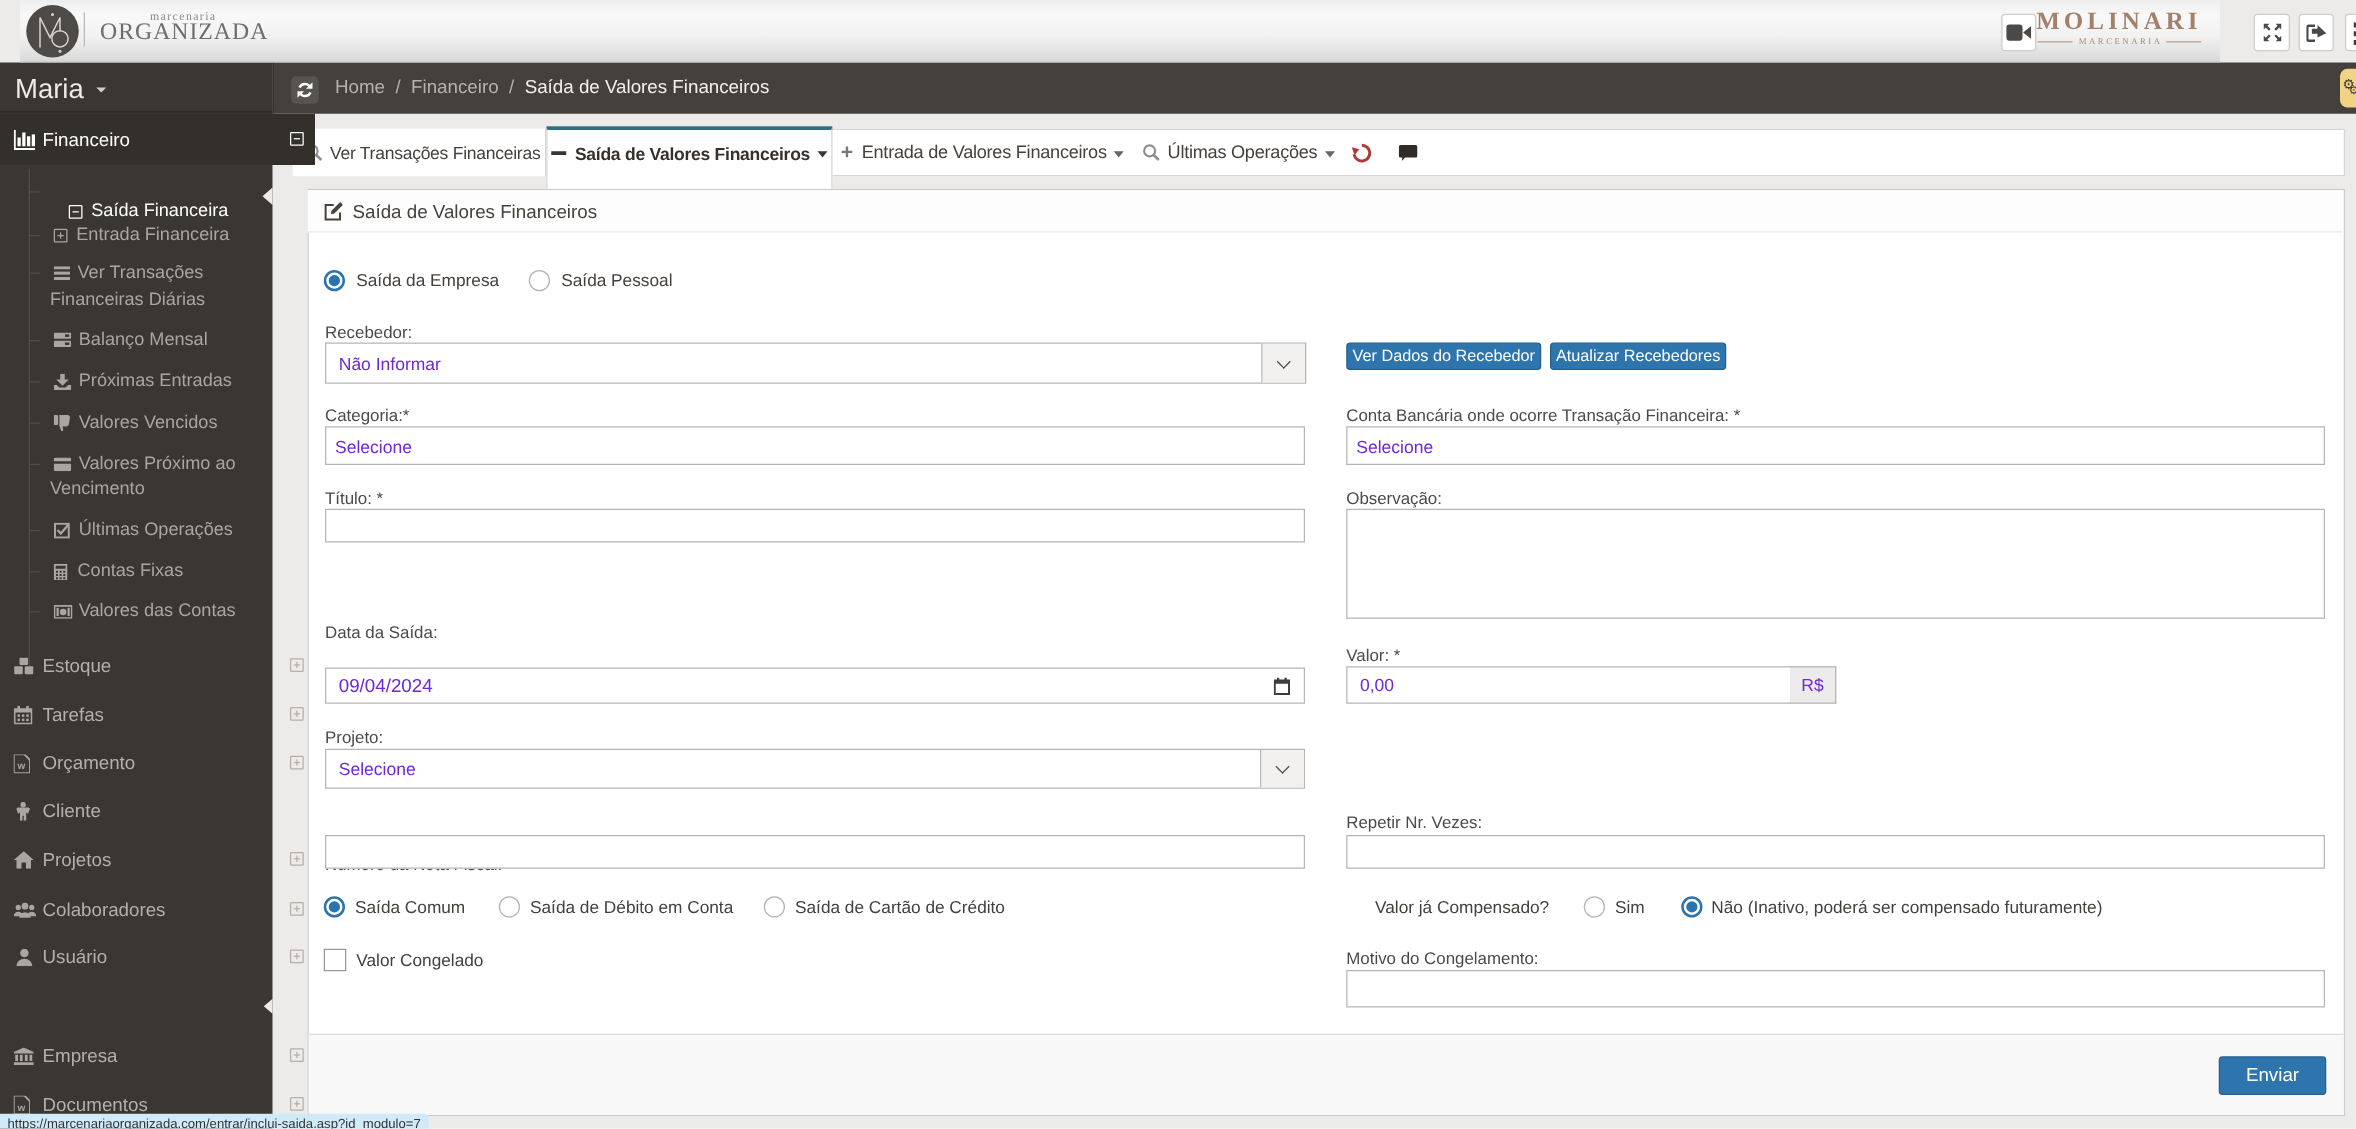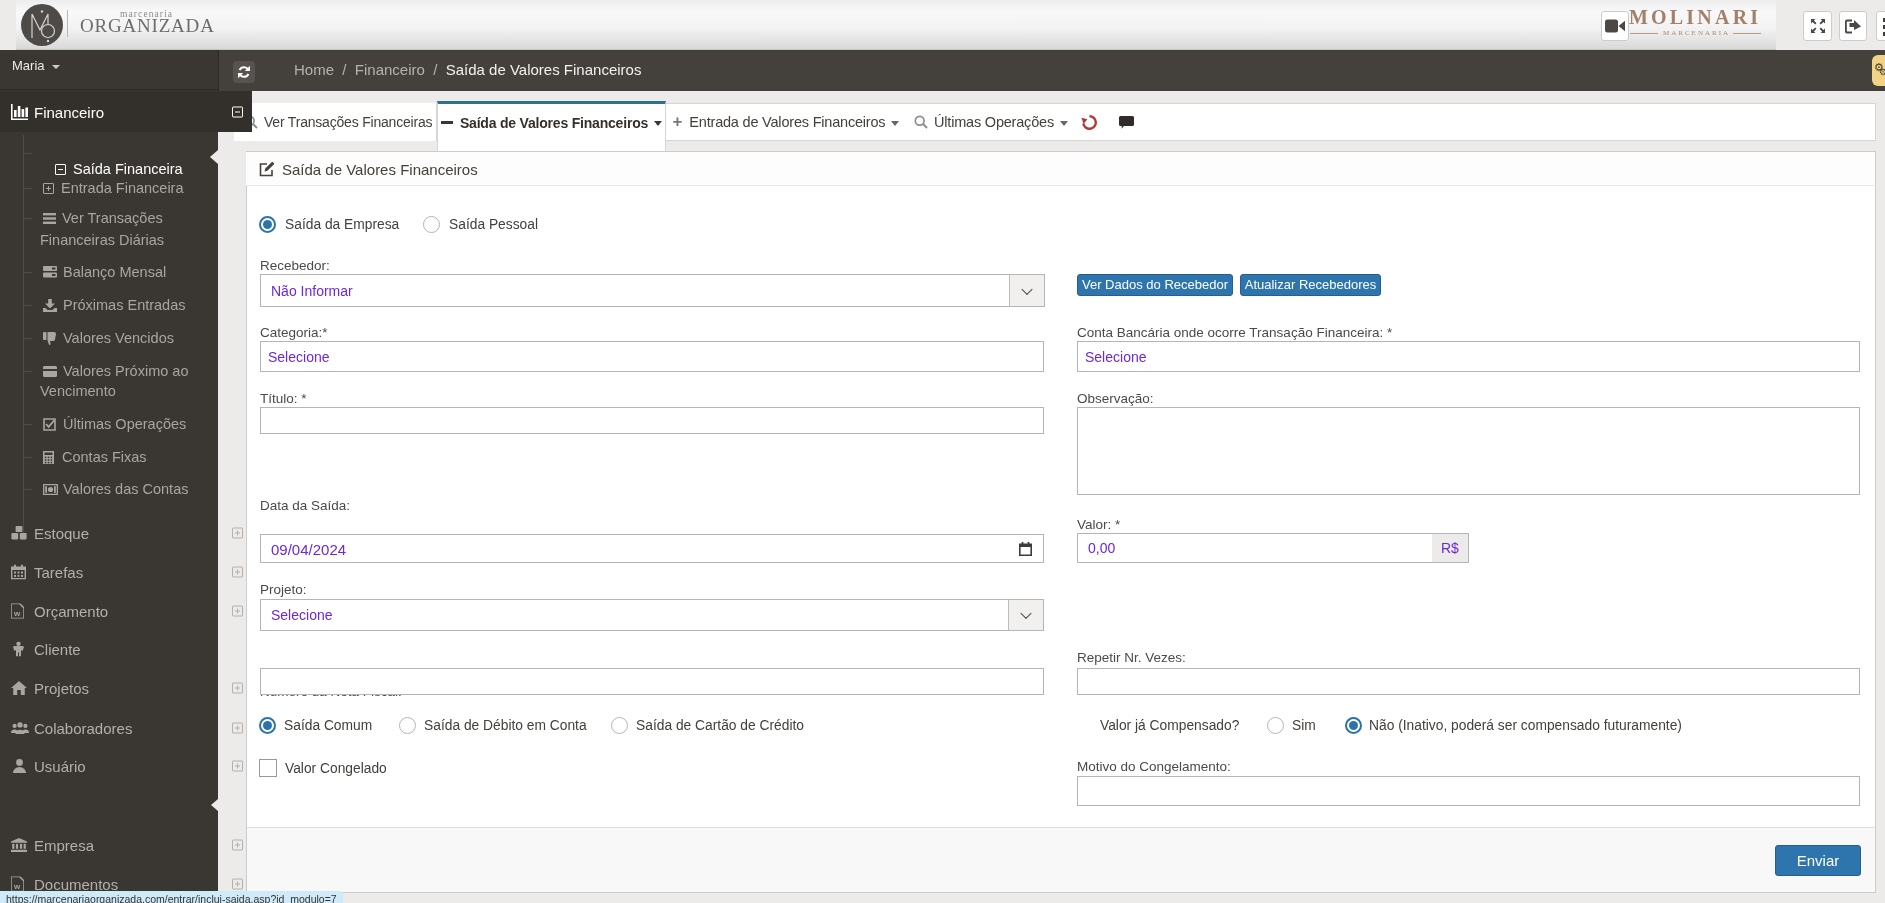--- a/index.html
+++ b/index.html
@@ -13,38 +13,38 @@
   border-bottom:1px solid #c4c4c4; z-index:5;font-family:Liberation Serif, serif; }
 #logoCircle { position:absolute; left:5px; top:4px; width:42px; height:42px; border-radius:50%; background:#4d4a47; }
 #logoDivider { position:absolute; left:51px; top:10px; width:1px; height:27px; background:#b8b8b8; }
 #marcenaria { position:absolute; left:104px; top:9px; font-size:9.5px; letter-spacing:1.1px; color:#8b8b8b; }
 #organizada { position:absolute; left:64px; top:15px; font-size:19px; letter-spacing:0.8px; color:#6d6d6d; }
 .navbtn { position:absolute; top:11px; height:30px; background:#fff; border:1px solid #ccc; border-radius:3px; }
 
 
 #sidebar { position:absolute; left:0; top:50px; width:218px; height:853px; background:#3a3632; z-index:4; }
 #mariaRow { position:absolute; left:0; top:0; width:218px; height:40px; border-bottom:1px solid #2a2723; }
-#mariaRow > span.mname { position:absolute; left:12px; top:8px; font-size:13px; color:#ecebe9; }
+#mariaRow > span.mname { position:absolute; left:12px; top:8px; font-size:22px; color:#ecebe9; }
 .menu-row { position:absolute; left:0; width:252px; height:38px; color:#b4afab; font-size:15px; }
 .menu-row .mi { position:absolute; left:11px; top:50%; transform:translateY(-50%); }
 .menu-row .mt { position:absolute; left:34px; top:50%; transform:translateY(-50%); white-space:nowrap; }
 .menu-row .plus { position:absolute; right:9px; top:50%; transform:translateY(-50%); }
 .sub-row { position:absolute; color:#aaa5a1; font-size:14.5px; }
 .sq { display:inline-block; width:11px; height:11px; border:1px solid currentColor; border-radius:1px; position:relative; }
 .sq:before, .sq.plus2:after { content:""; position:absolute; background:currentColor; }
 .sq:before { left:2px; right:2px; top:4px; height:1px; }
 .sq.plus2:after { top:2px; bottom:2px; left:4px; width:1px; }
 #treeline { position:absolute; left:23px; top:85px; width:1px; height:405px; background:#504b46; }
 .dash { position:absolute; left:23px; width:9px; height:1px; background:#504b46; }
 .arrowL { position:absolute; width:0; height:0; border-style:solid; }
 
 
 #crumbbar { position:absolute; left:218px; top:50px; width:1667px; height:41px; background:#434039; background:#44403c; border-left:1px solid #2d2a26; z-index:4; }
 #refreshBtn { position:absolute; left:14px; top:11px; width:22px; height:22px; background:#57534f; border-radius:4px; }
-#crumbs { position:absolute; left:49px; top:11px; font-size:15px; color:#b5b1ad;margin-left:26px; }
+#crumbs { position:absolute; left:49px; top:11px; font-size:15px; color:#b5b1ad; }
 #crumbs b { color:#f2f1ef; font-weight:normal; }
 #gearBtn { position:absolute; left:1872px; top:55px; width:13px; height:31px; background:#f0d383; border-radius:6px 0 0 6px; z-index:6; overflow:hidden; }
 
 
 #tabstrip { position:absolute; left:234px; top:103px; width:1642px; height:38px; background:#fff; border:1px solid #d6d6d6; z-index:2; }
 #tab1 { position:absolute; left:234px; top:103px; width:203px; height:38px; background:#fff; border-right:1px solid #d6d6d6; z-index:3; font-size:14px; letter-spacing:-0.2px; color:#45403c; white-space:nowrap; }
 #tab2 { position:absolute; left:437px; top:101px; width:229px; height:50px; background:#fff; border-top:3px solid #2e7086; border-left:1px solid #d6d6d6; border-right:1px solid #d6d6d6; z-index:3; font-size:14px; letter-spacing:-0.2px; font-weight:bold; color:#35302c; white-space:nowrap; padding-bottom:10px; }
 .tabflat { position:absolute; top:103px; height:38px; z-index:3; font-size:14.5px; letter-spacing:-0.2px; color:#45403c; white-space:nowrap; }
 .caret { display:inline-block; width:0; height:0; border-left:4.5px solid transparent; border-right:4.5px solid transparent; border-top:5px solid #666; vertical-align:middle; margin-left:6px; margin-top:2px; }
 

